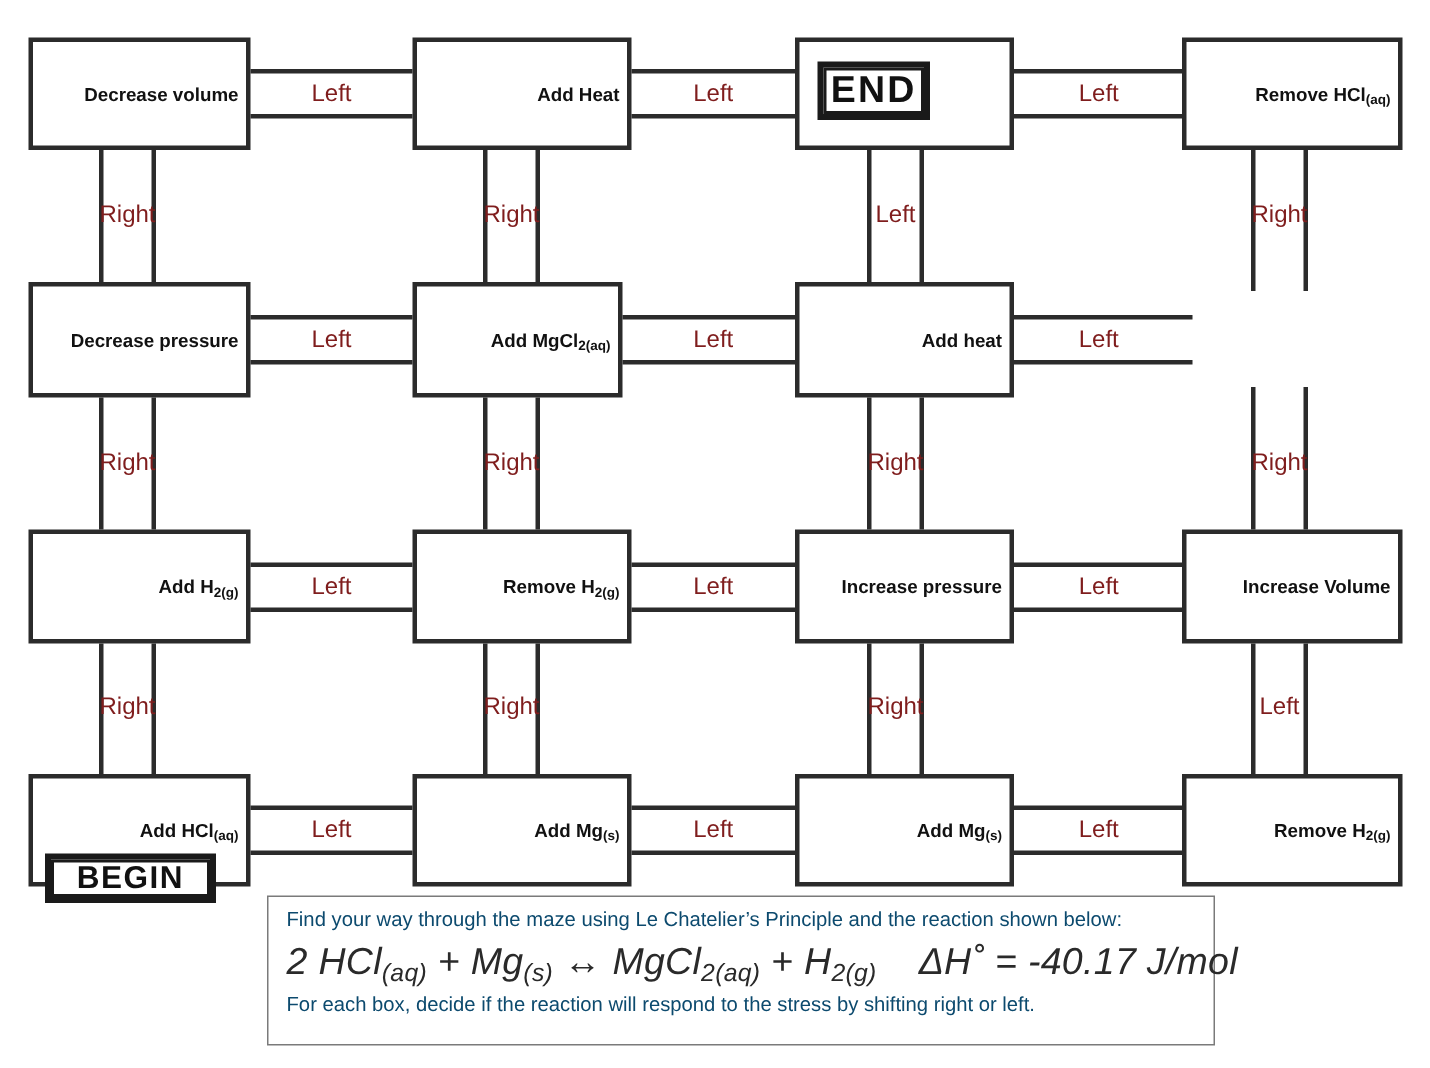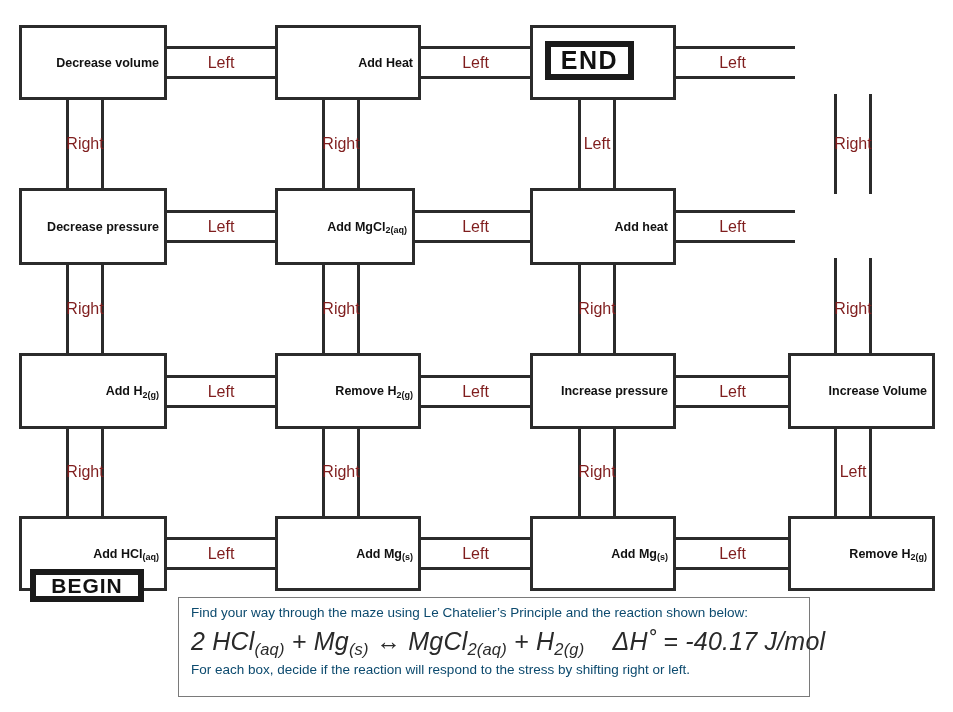--- a/index.html
+++ b/index.html
@@ -99,21 +99,21 @@
     display: flex;
     align-items: center;
     justify-content: center;
     font-weight: bold;
     letter-spacing: 1px;
     color: #111111;
   }
   #badge-end {
     left: 545px;
     top: 41px;
-    width: 89px;
+    width: 75px;
     height: 39px;
   }
   #badge-end .inner { font-size: 25px; letter-spacing: 1.5px; }
   #badge-begin {
     left: 30px;
     top: 569px;
     width: 114px;
     height: 33px;
   }
   #badge-begin .inner { font-size: 21px; letter-spacing: 1px; }
@@ -242,20 +242,23 @@
 
   <div class="cell" style="left:19px; top:25px; width:148px; height:75px;">
     <span class="label">Decrease volume</span>
   </div>
   <div class="cell" style="left:275px; top:25px; width:146px; height:75px;">
     <span class="label">Add Heat</span>
   </div>
   <div class="cell" style="left:530px; top:25px; width:146px; height:75px;">
     <span class="label"></span>
   </div>
+  <div class="cell" style="left:788px; top:25px; width:147px; height:75px;">
+    <span class="label">Remove HCl<sub>(aq)</sub></span>
+  </div>
 
   <div class="cell" style="left:19px; top:188px; width:148px; height:77px;">
     <span class="label">Decrease pressure</span>
   </div>
   <div class="cell" style="left:275px; top:188px; width:140px; height:77px;">
     <span class="label">Add MgCl<sub>2(aq)</sub></span>
   </div>
   <div class="cell" style="left:530px; top:188px; width:146px; height:77px;">
     <span class="label">Add heat</span>
   </div>

